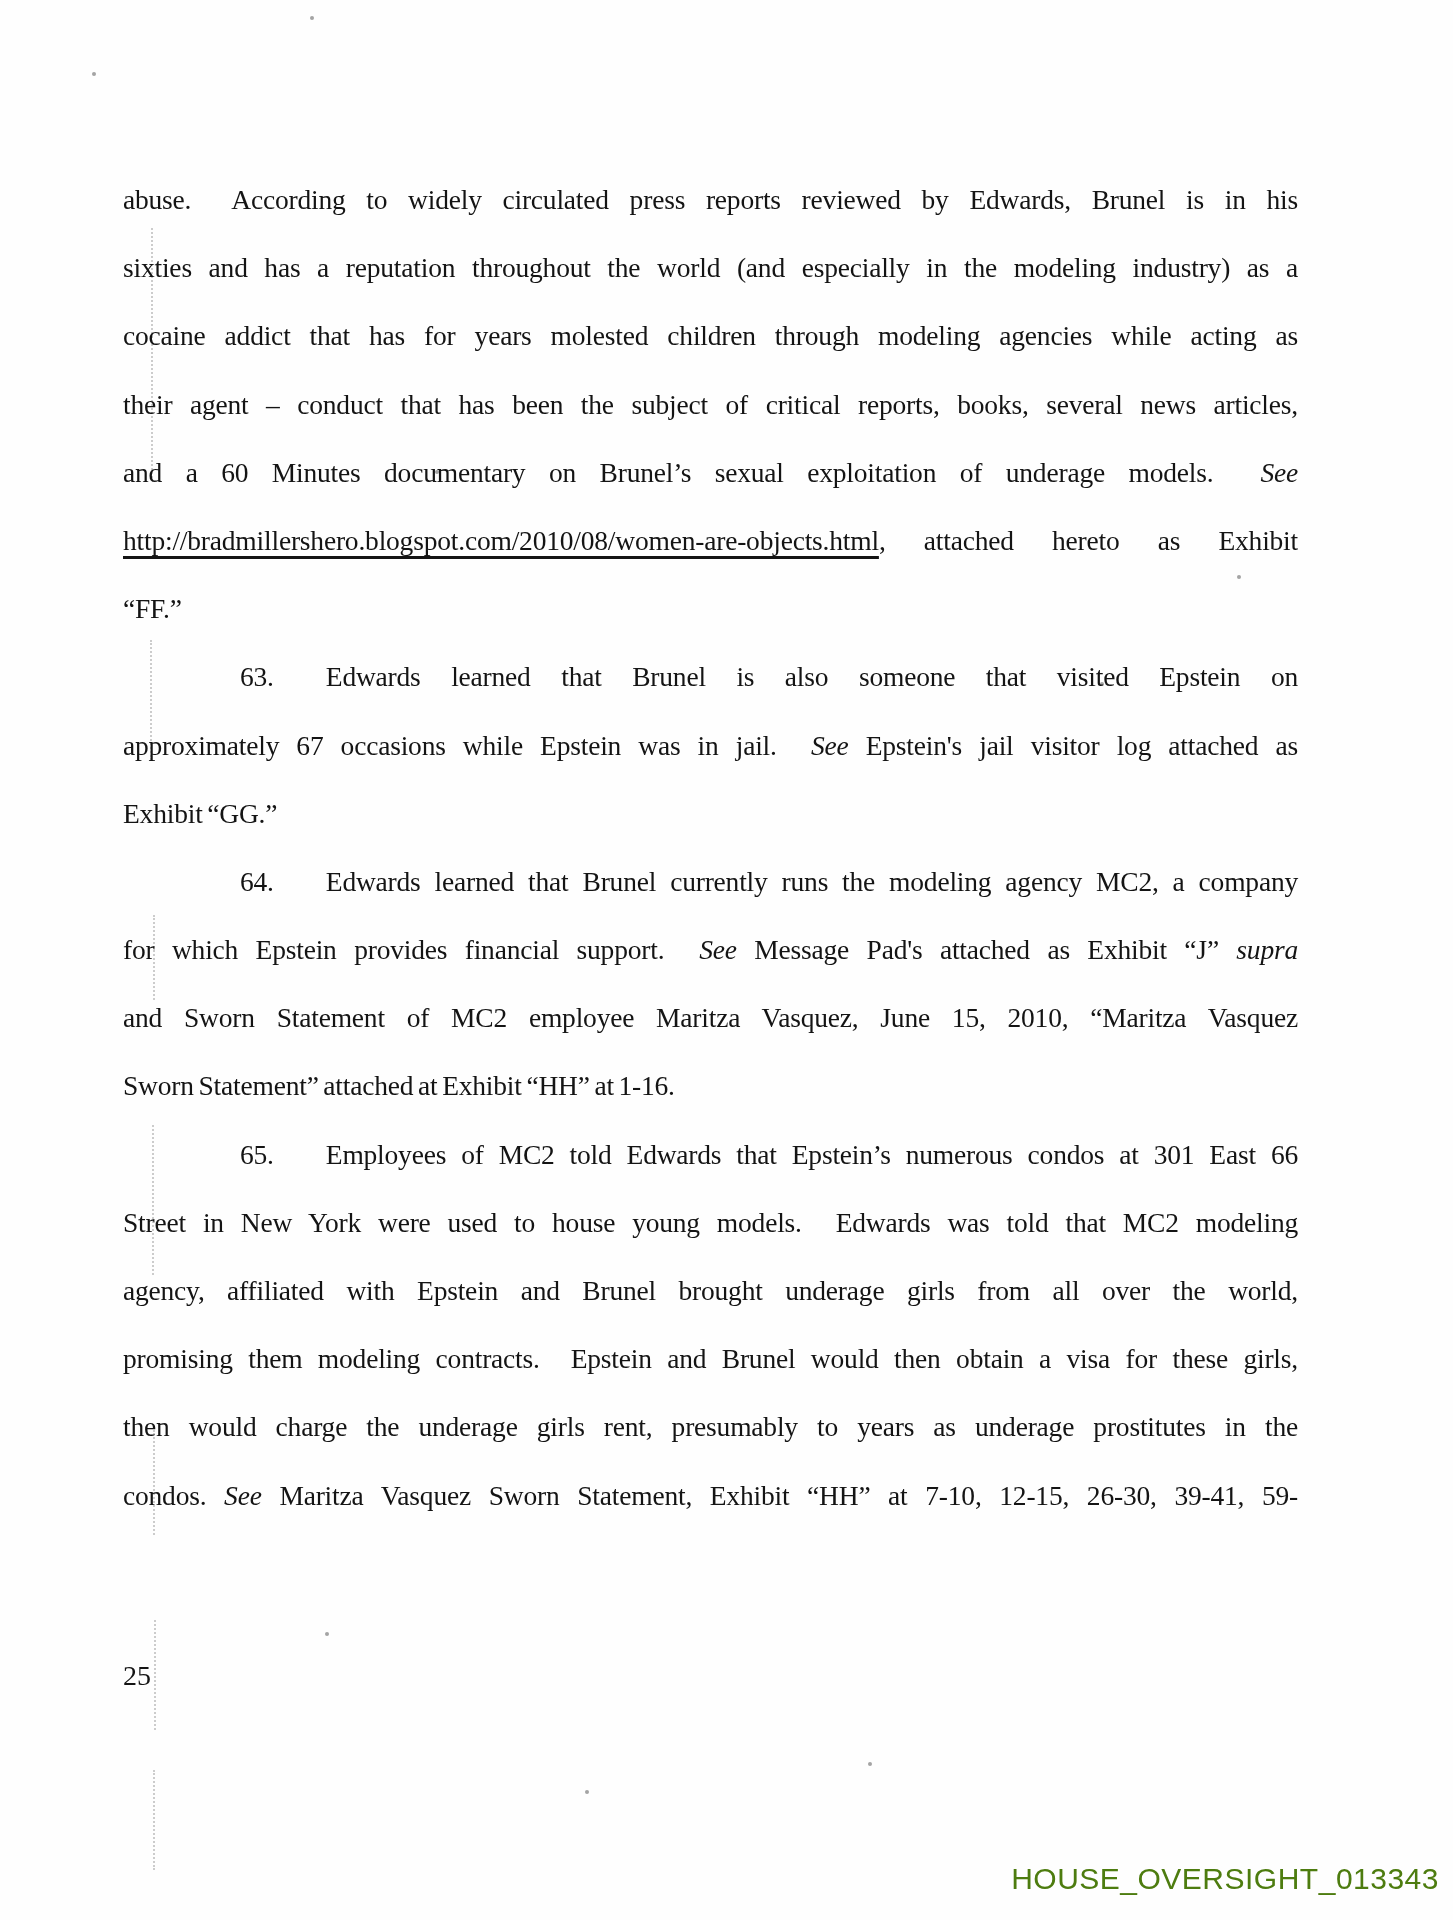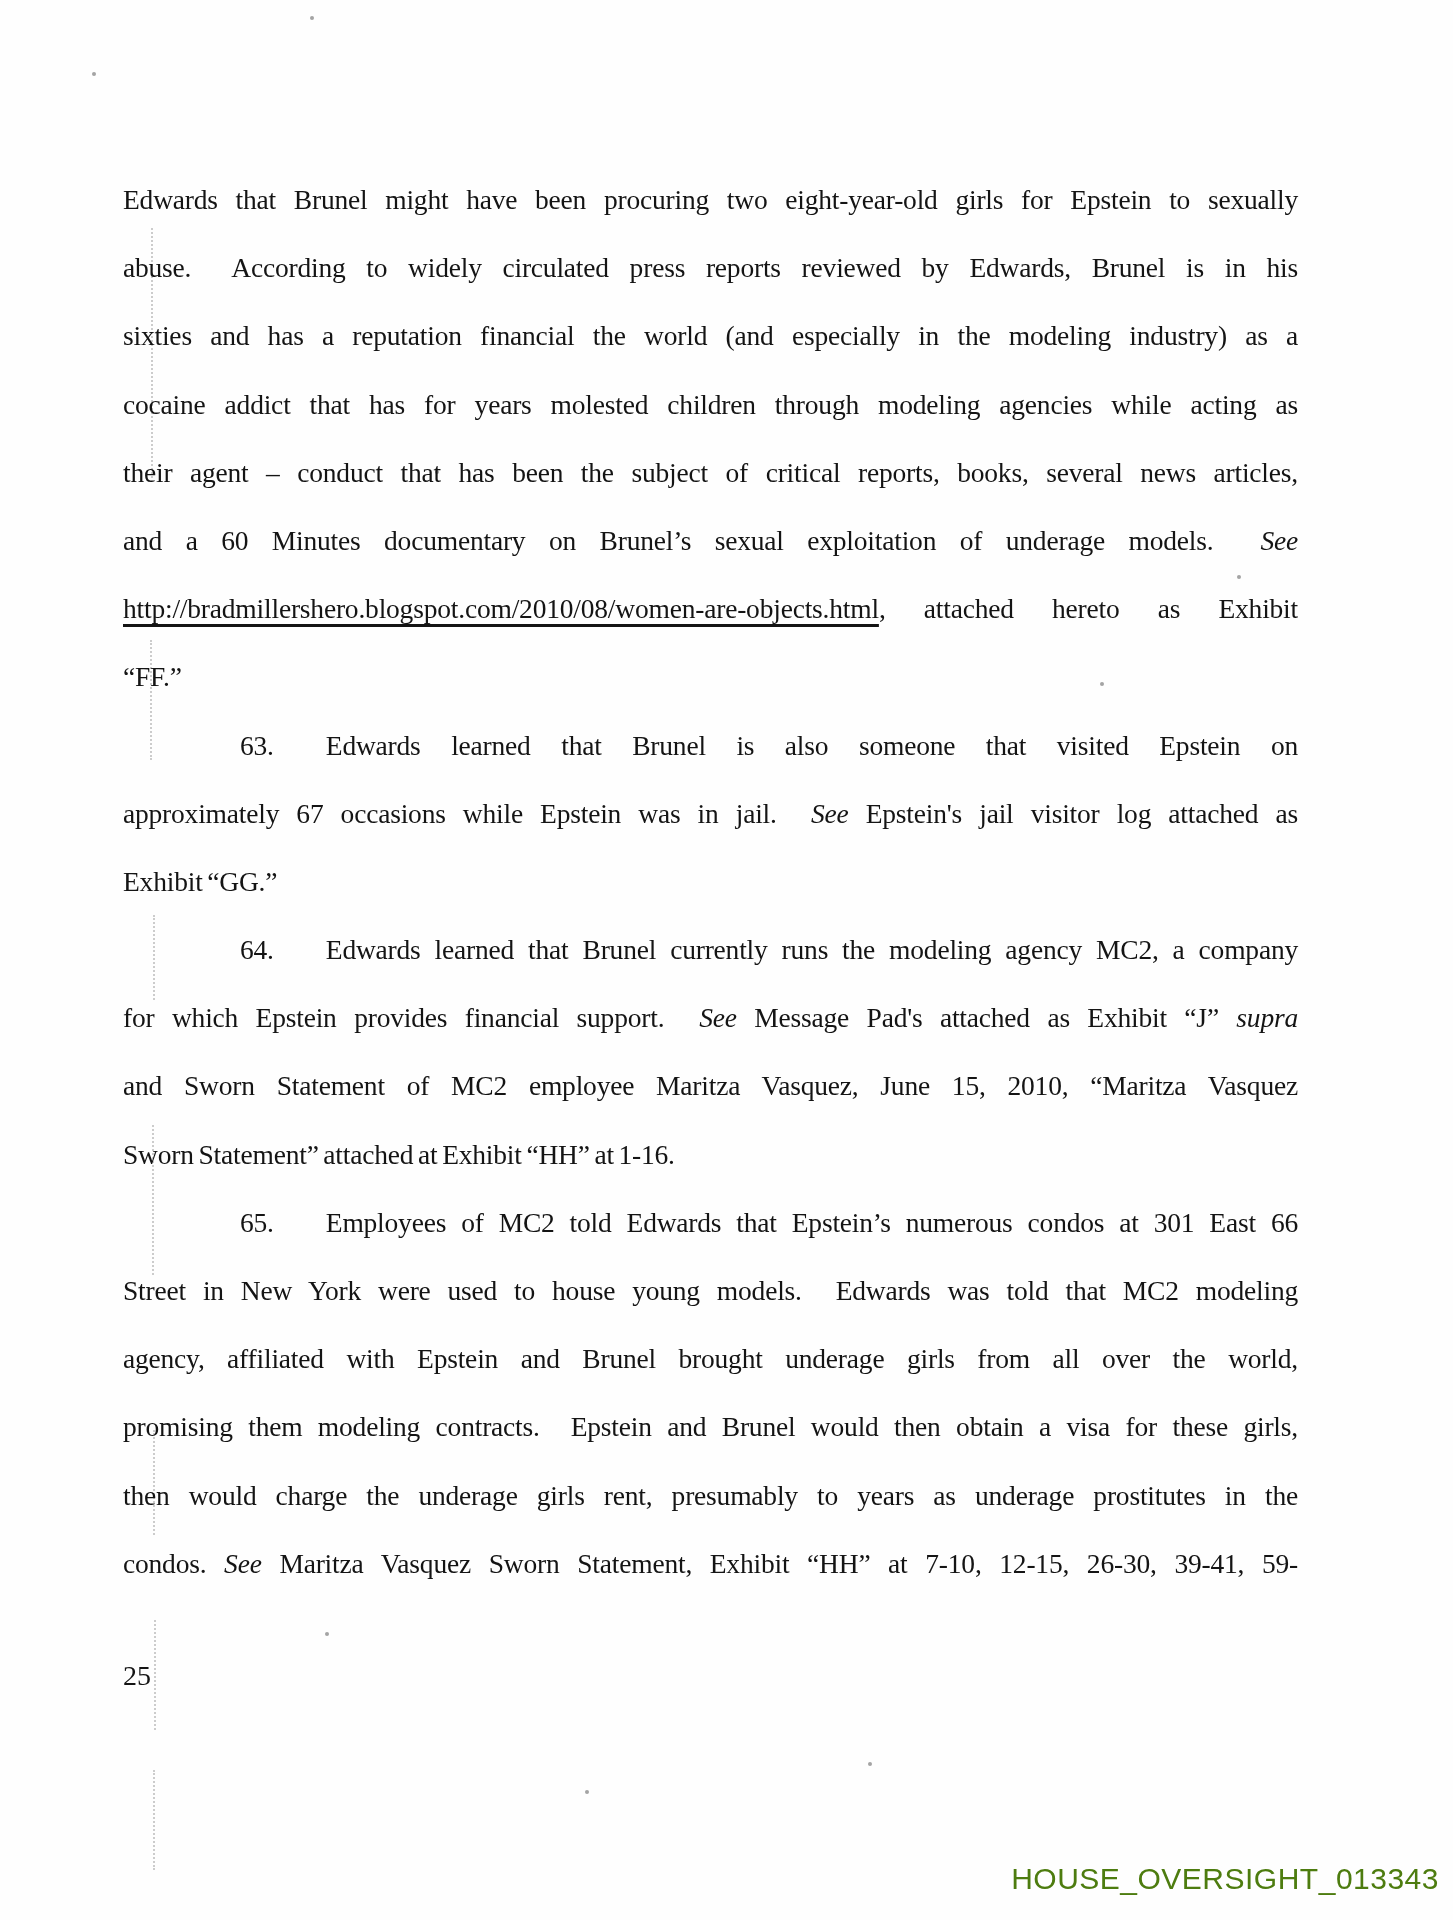--- a/index.html
+++ b/index.html
@@ -98,23 +98,22 @@
   <div class="speck" style="left:310px; top:16px;"></div>
   <div class="speck" style="left:92px;  top:72px;"></div>
   <div class="speck" style="left:435px; top:470px;"></div>
   <div class="speck" style="left:1237px;top:575px;"></div>
   <div class="speck" style="left:1100px;top:682px;"></div>
   <div class="speck" style="left:325px; top:1632px;"></div>
   <div class="speck" style="left:868px; top:1762px;"></div>
   <div class="speck" style="left:585px; top:1790px;"></div>
 
   <div class="doc">
-      <div class="line j"><span>Edwards that Brunel might have been procuring two eight-year-old girls for Epstein to sexually</span></div>
       <div class="line j"><span>abuse.&nbsp; According to widely circulated press reports reviewed by Edwards, Brunel is in his</span></div>
-      <div class="line j"><span>sixties and has a reputation financial the world (and especially in the modeling industry) as a</span></div>
+      <div class="line j"><span>sixties and has a reputation throughout the world (and especially in the modeling industry) as a</span></div>
       <div class="line j"><span>cocaine addict that has for years molested children through modeling agencies while acting as</span></div>
       <div class="line j"><span>their agent – conduct that has been the subject of critical reports, books, several news articles,</span></div>
       <div class="line j"><span>and a 60 Minutes documentary on Brunel’s sexual exploitation of underage models.&nbsp; </span><span class="i">See</span></div>
       <div class="line j"><span class="u">http://bradmillershero.blogspot.com/2010/08/women-are-objects.html</span><span>, attached hereto as Exhibit</span></div>
       <div class="line"><span>“FF.”</span></div>
       <div class="line j"><span class="sp ind"></span><span>63.</span><span class="sp gap"></span><span>Edwards learned that Brunel is also someone that visited Epstein on</span></div>
       <div class="line j"><span>approximately 67 occasions while Epstein was in jail.&nbsp; </span><span class="i">See</span><span> Epstein's jail visitor log attached as</span></div>
       <div class="line"><span>Exhibit “GG.”</span></div>
       <div class="line j"><span class="sp ind"></span><span>64.</span><span class="sp gap"></span><span>Edwards learned that Brunel currently runs the modeling agency MC2, a company</span></div>
       <div class="line j"><span>for which Epstein provides financial support.&nbsp; </span><span class="i">See</span><span> Message Pad's attached as Exhibit “J” </span><span class="i">supra</span></div>

